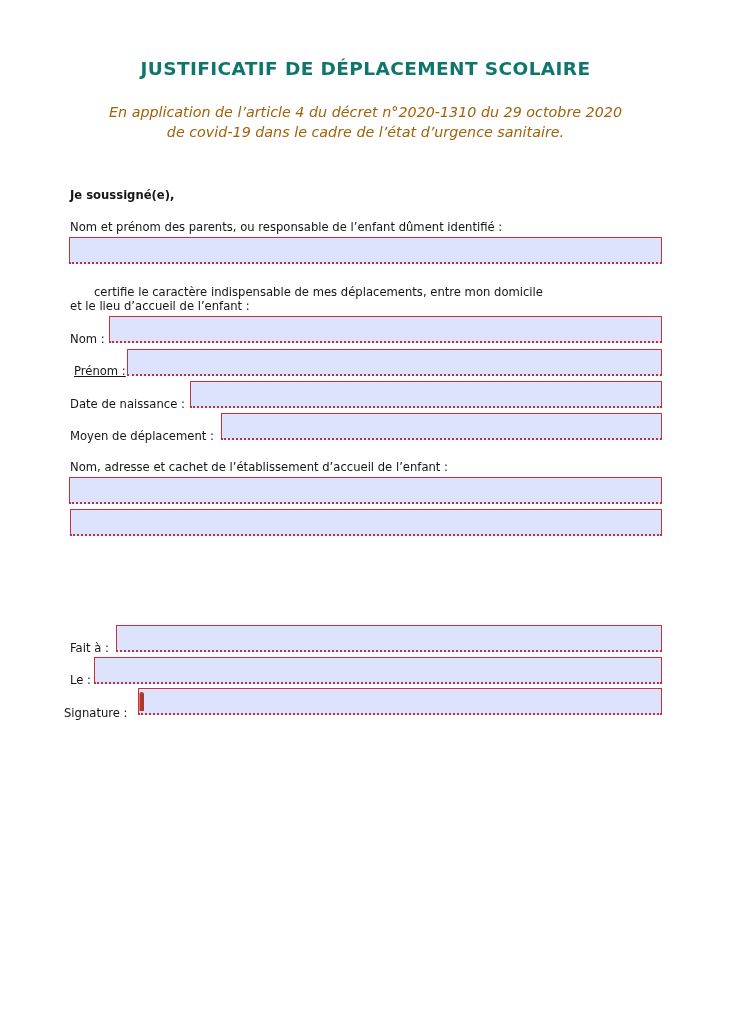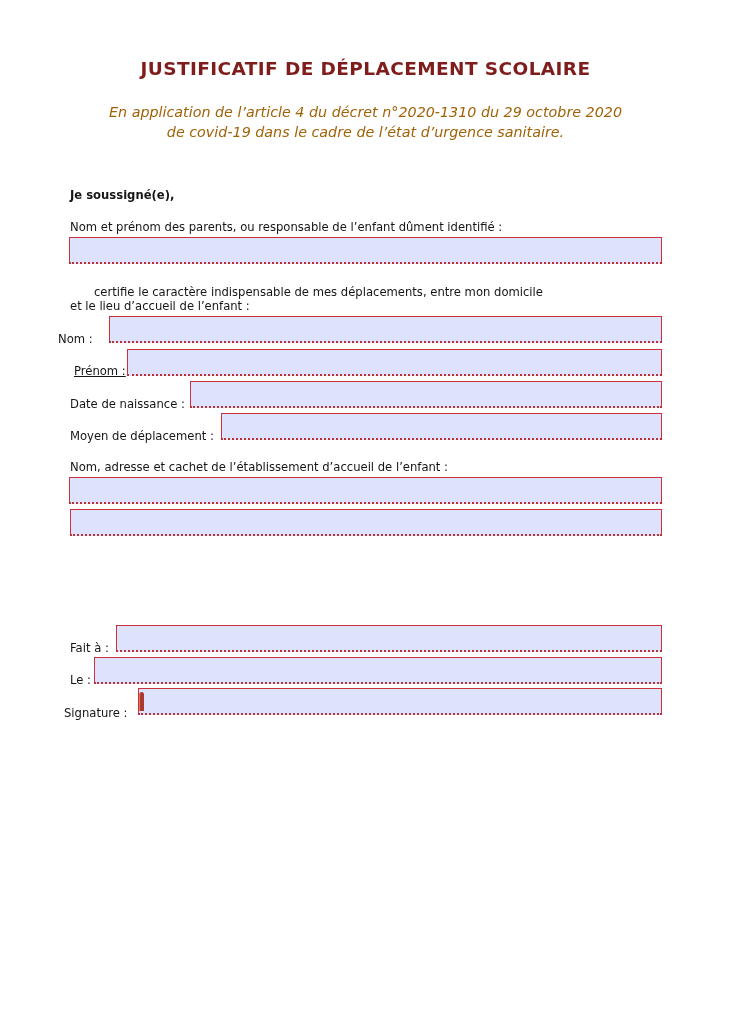--- a/index.html
+++ b/index.html
@@ -11,21 +11,21 @@
       font-family: "DejaVu Sans", "Liberation Sans", sans-serif;
       color: #111111;
     }
     .title {
       position: absolute; left: 0; top: 58px; width: 731px;
       text-align: center;
       font-family: "DejaVu Sans", sans-serif;
       font-weight: bold;
       font-size: 18.5px;
       letter-spacing: 0.4px;
-      color: #7f1d1d;
+      color: #0f766e;
     }
     .subtitle {
       position: absolute; left: 0; top: 103px; width: 731px;
       text-align: center;
       font-style: italic;
       font-size: 14.3px;
       line-height: 19.5px;
       color: #a16207;
     }
     .txt {
@@ -73,21 +73,21 @@
   <div class="txt" style="left:70px; top:188px;font-weight:bold;">Je soussigné(e),</div>
 
   <div class="txt" style="left:70px; top:220px;">Nom et prénom des parents, ou responsable de l’enfant dûment identifié :</div>
   <div class="field" style="left:69px; top:237px; width:593px;">
     <input type="text" value="" style="">
   </div>
 
   <div class="txt" style="left:66px; top:285px;margin-left:28px;">certifie le caractère indispensable de mes déplacements, entre mon domicile</div>
   <div class="txt" style="left:70px; top:299px;">et le lieu d’accueil de l’enfant :</div>
 
-  <div class="txt" style="left:58px; top:332px;">Nom :</div>
+  <div class="txt" style="left:70px; top:332px;">Nom :</div>
   <div class="field" style="left:109px; top:316px; width:553px;">
     <input type="text" value="" style="">
   </div>
 
   <div class="txt" style="left:74px; top:364px;text-decoration:underline;">Prénom :</div>
   <div class="field" style="left:127px; top:349px; width:535px;">
     <input type="text" value="" style="">
   </div>
 
   <div class="txt" style="left:70px; top:397px;">Date de naissance :</div>

